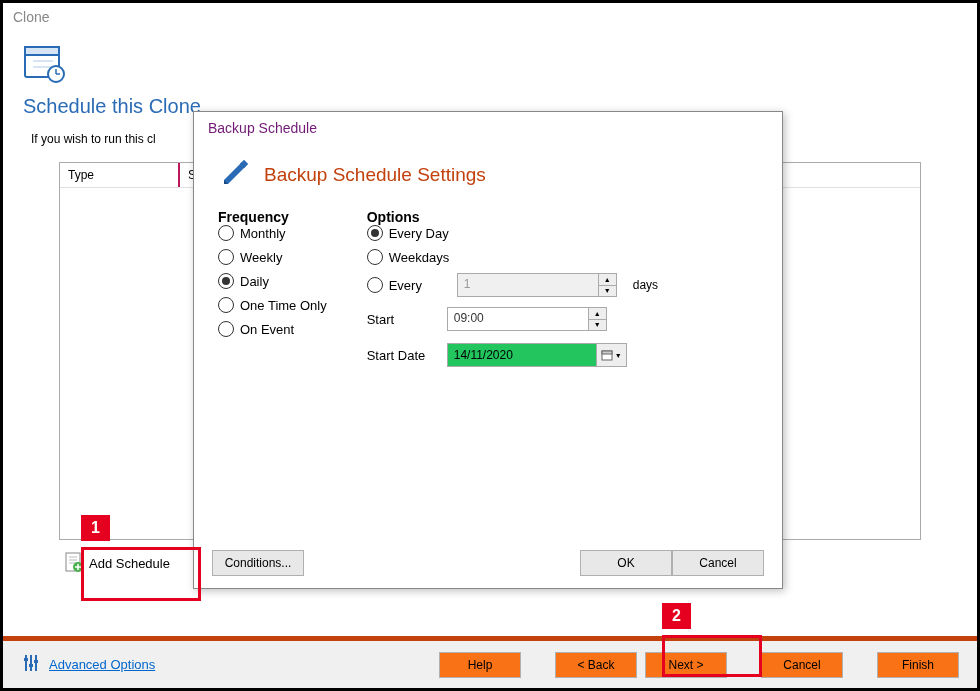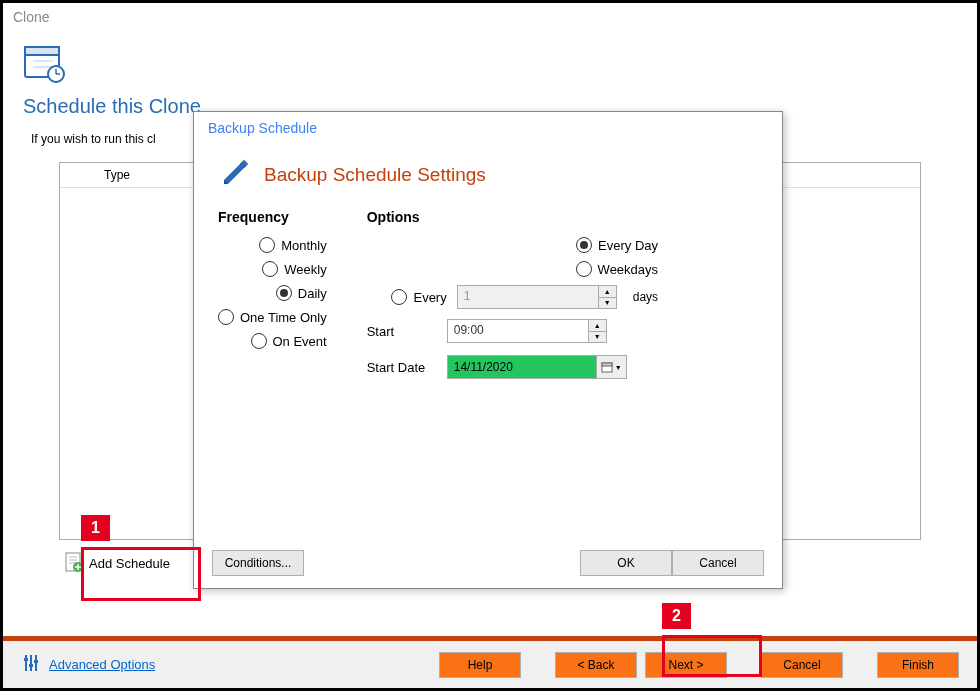--- a/index.html
+++ b/index.html
@@ -46,21 +46,20 @@
     }
     .schedule-table-header {
       display: flex;
       background: #fff;
       border-bottom: 1px solid #e0e0e0;
       font-size: 12px;
     }
     .schedule-table-header > div {
       padding: 5px 8px;
       border-right: 2px solid #be185d;
-      margin-left: 36px;
     }
     .col-type { width: 120px; }
     .add-schedule-container {
       margin: 8px 56px;
       display: flex;
       align-items: center;
       gap: 6px;
     }
     .add-schedule-btn {
       display: flex;
@@ -110,21 +109,21 @@
       left: 190px;
       top: 108px;
       width: 590px;
       height: 478px;
       background: #fff;
       border: 1px solid #888;
       box-shadow: 2px 2px 8px rgba(0,0,0,0.25);
     }
     .dialog-title {
       padding: 8px 14px;
-      color: #3b82f6;
+      color: #701a75;
       font-size: 14px;
     }
     .dialog-header {
       display: flex;
       align-items: center;
       gap: 12px;
       padding: 12px 24px 6px 24px;
     }
     .dialog-header-title {
       color: #c2410c;
@@ -132,29 +131,27 @@
       font-weight: normal;
     }
     .settings-body {
       display: flex;
       padding: 10px 24px;
       gap: 40px;
     }
     .col-heading {
       font-weight: bold;
       font-size: 14px;
-      margin-bottom: 12px;
     }
     .radio-row {
       display: flex;
       align-items: center;
       gap: 6px;
       margin-bottom: 8px;
       font-size: 13px;
-      justify-content: flex-end;
     }
     .radio {
       width: 16px;
       height: 16px;
       border: 1.5px solid #333;
       border-radius: 50%;
       display: inline-flex;
       align-items: center;
       justify-content: center;
       flex-shrink: 0;

